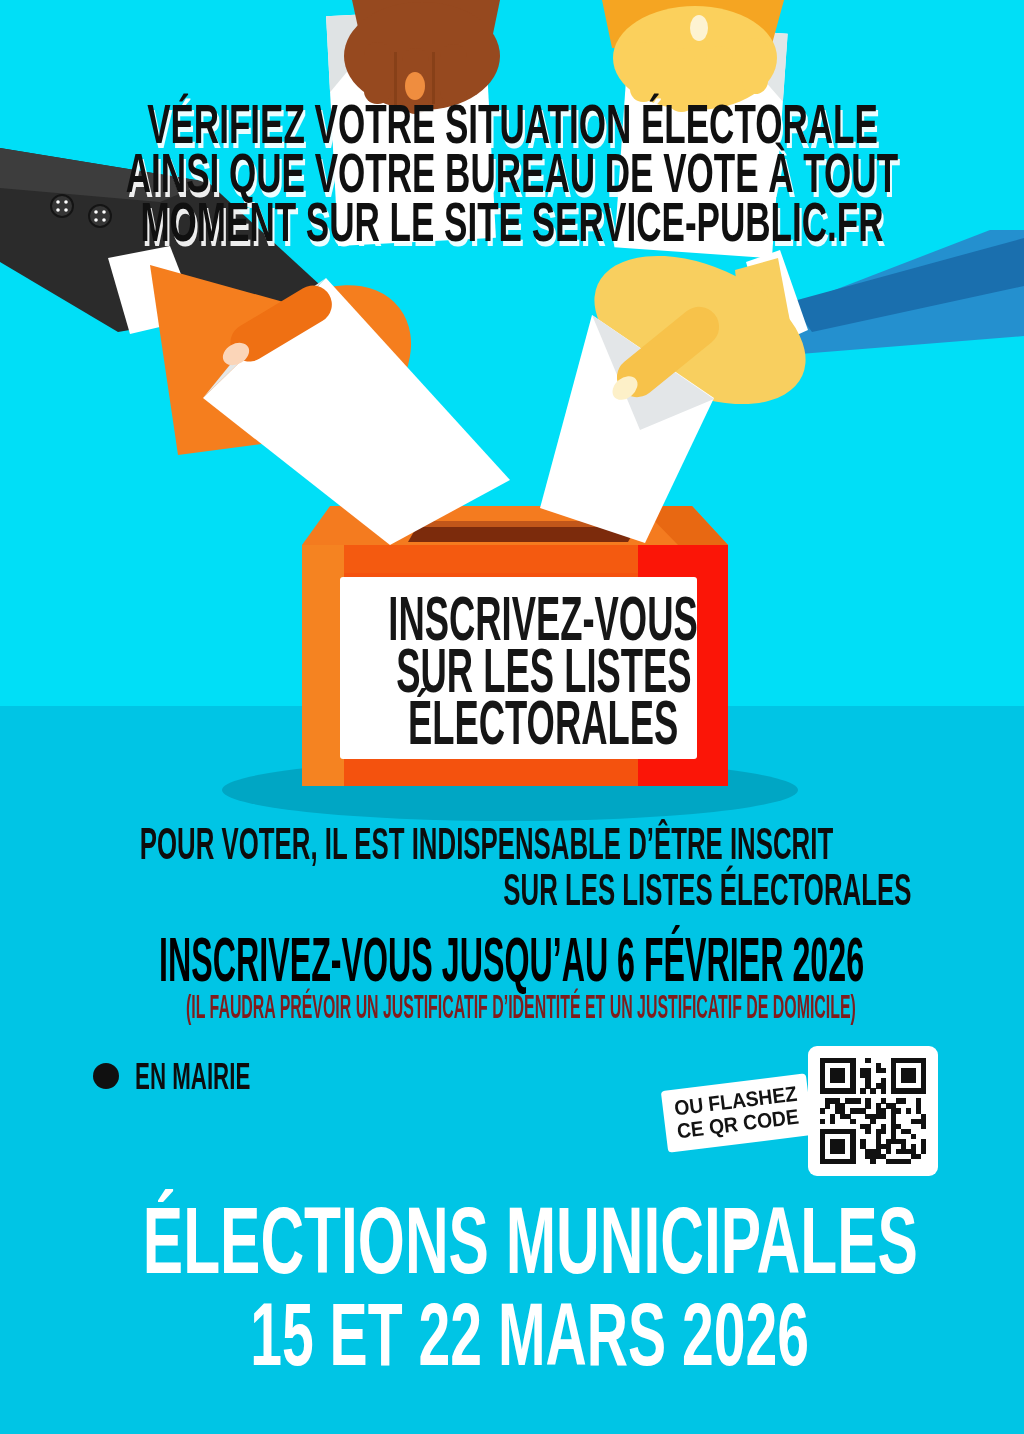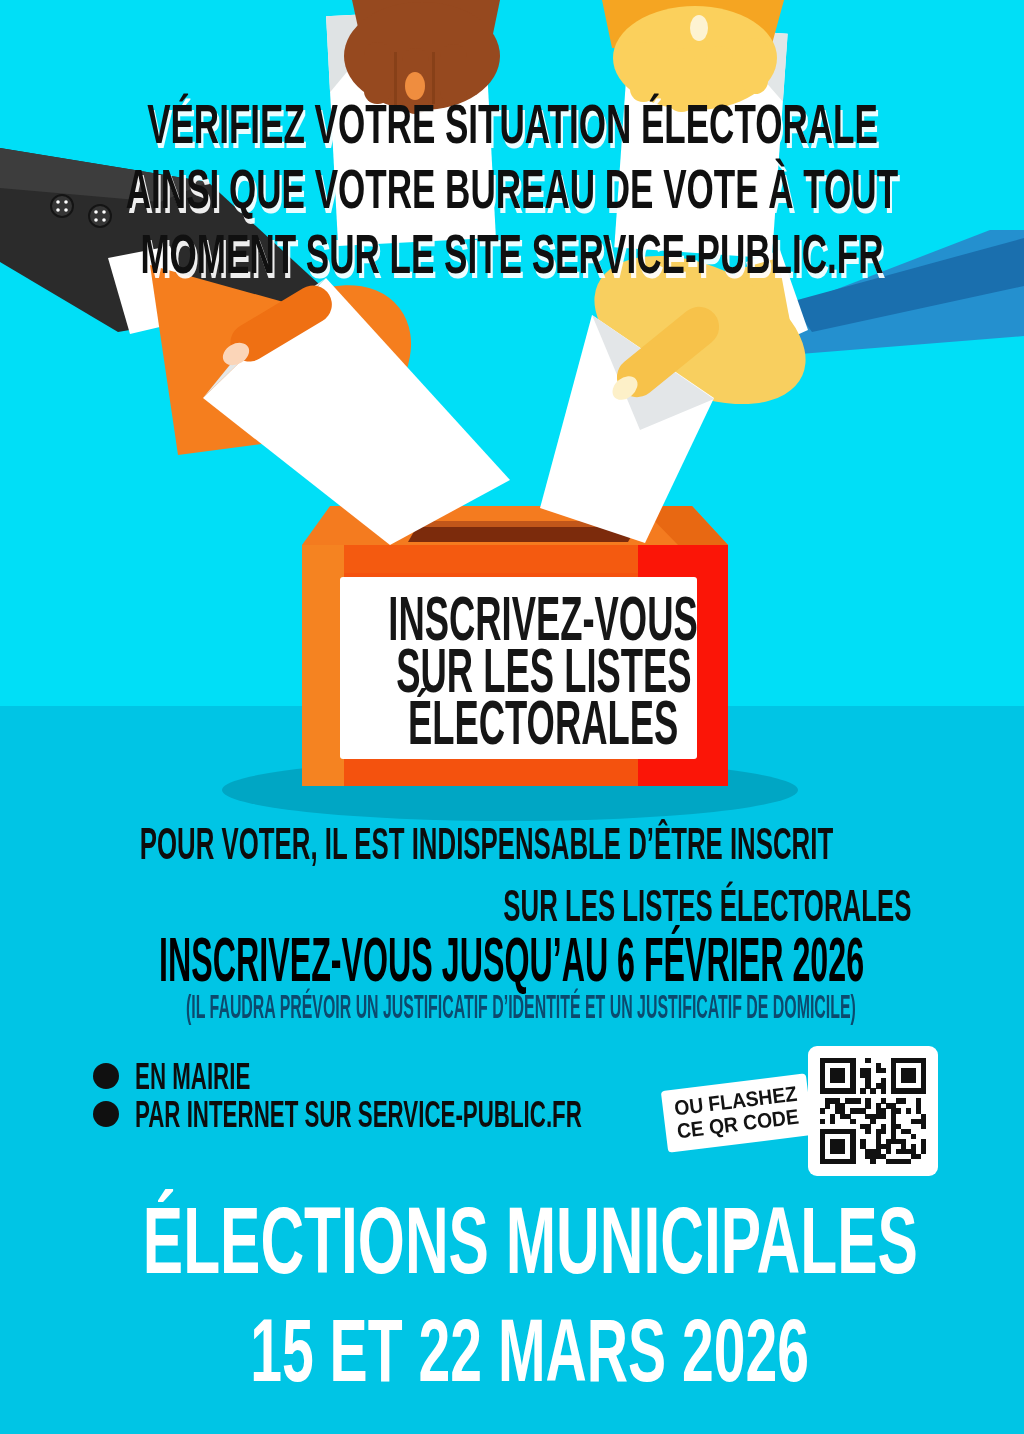--- a/index.html
+++ b/index.html
@@ -3,40 +3,40 @@
 <meta charset="utf-8">
 <style>
   html,body{margin:0;padding:0;}
   body{
     width:1024px;height:1434px;position:relative;overflow:hidden;
     background:#00c5e5;
     font-family:"Liberation Sans", sans-serif;
     -webkit-font-smoothing:antialiased;
   }
   #art{position:absolute;inset:0;width:1024px;height:1434px;}
-  .txt{position:absolute;left:0;right:0;display:flex;flex-direction:column;align-items:center;pointer-events:none;gap:16px;}
+  .txt{position:absolute;left:0;right:0;display:flex;flex-direction:column;align-items:center;pointer-events:none;}
   
   .headline{top:96px;color:#101010;font-weight:bold;font-size:48px;}
   .headline .line{white-space:nowrap;height:49px;line-height:49px;
     transform:scale(0.73,1.15);transform-origin:center top;
     text-shadow:3px 4px 0 rgba(255,255,255,0.92);}
   
   .boxlabel{position:absolute;left:340px;top:579px;width:407px;height:182px;
     display:flex;flex-direction:column;align-items:center;padding-top:8px;
     color:#161616;font-weight:bold;font-size:52px;}
   .boxlabel .line{white-space:nowrap;height:52px;line-height:52px;
     transform:scale(0.70,1.2);transform-origin:center top;}
   
   .para{top:818px;color:#0d0d0d;font-weight:bold;font-size:40px;align-items:flex-end;}
   .para .line{white-space:nowrap;height:46px;line-height:46px;
     transform:scale(0.645,1.1);transform-origin:center top;}
   .deadline{top:926px;color:#000000;font-weight:bold;font-size:46px;}
   .deadline .line{white-space:nowrap;height:50px;line-height:50px;
     transform:scale(0.70,1.35);transform-origin:center top;}
-  .note{top:988px;color:#0c4a6e;font-weight:bold;font-size:30px;padding-left:17px;}
+  .note{top:988px;color:#7f1d1d;font-weight:bold;font-size:30px;padding-left:17px;}
   .note .line{white-space:nowrap;height:34px;line-height:34px;
     transform:scale(0.53,1.1);transform-origin:center top;}
   
   .methods{position:absolute;left:92px;top:1056px;list-style:none;margin:1px;padding:0;}
   .methods li{display:flex;align-items:center;height:38px;}
   .methods .dot{width:26px;height:26px;border-radius:50%;background:#101010;flex:0 0 26px;margin-right:16px;}
   .methods .lbl{white-space:nowrap;font-weight:bold;font-size:36px;color:#0d0d0d;
     transform:scale(0.62,1.05);transform-origin:left center;}
   .methods .lbl .detail{font-size:27px;font-weight:bold;}
   
@@ -186,24 +186,20 @@
 </div>
 
 <div class="txt note">
   <div class="line">(IL FAUDRA PRÉVOIR UN JUSTIFICATIF D’IDENTITÉ ET UN JUSTIFICATIF DE DOMICILE)</div>
 </div>
 
 <ul class="methods">
   <li>
     <span class="dot"></span>
     <span class="lbl">EN MAIRIE</span>
-  </li>
-  <li>
-    <span class="dot"></span>
-    <span class="lbl">PAR INTERNET SUR SERVICE-PUBLIC.FR</span>
   </li>
 </ul>
 
 <div class="speech">
   <div class="line">OU FLASHEZ</div>
   <div class="line">CE QR CODE</div>
 </div>
 
 <div class="qrbox">
   <svg viewBox="0 0 21 21" shape-rendering="crispEdges" fill="#111111">

